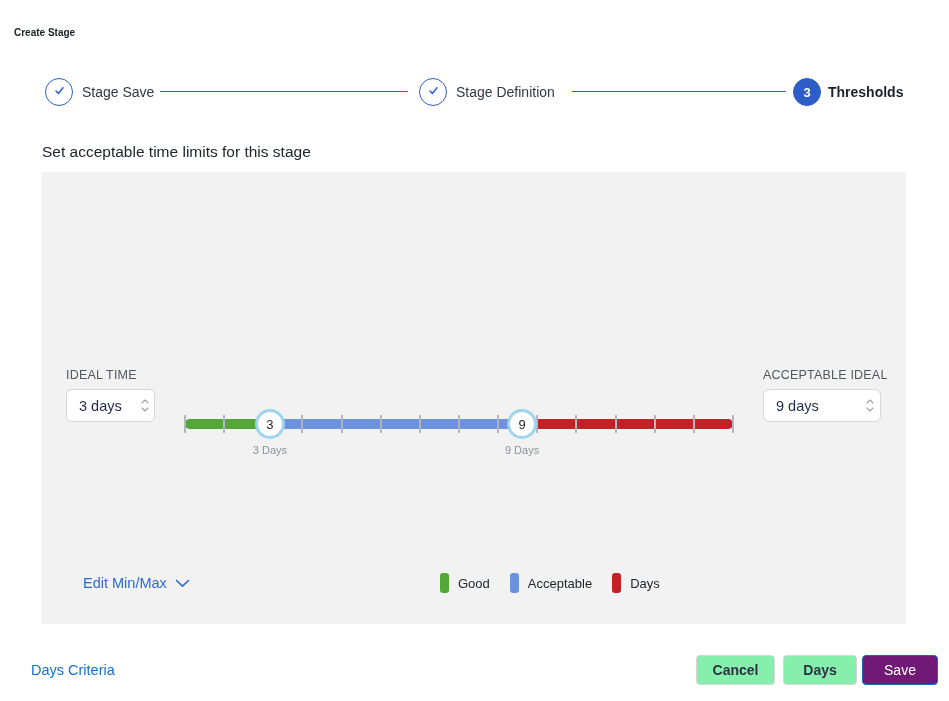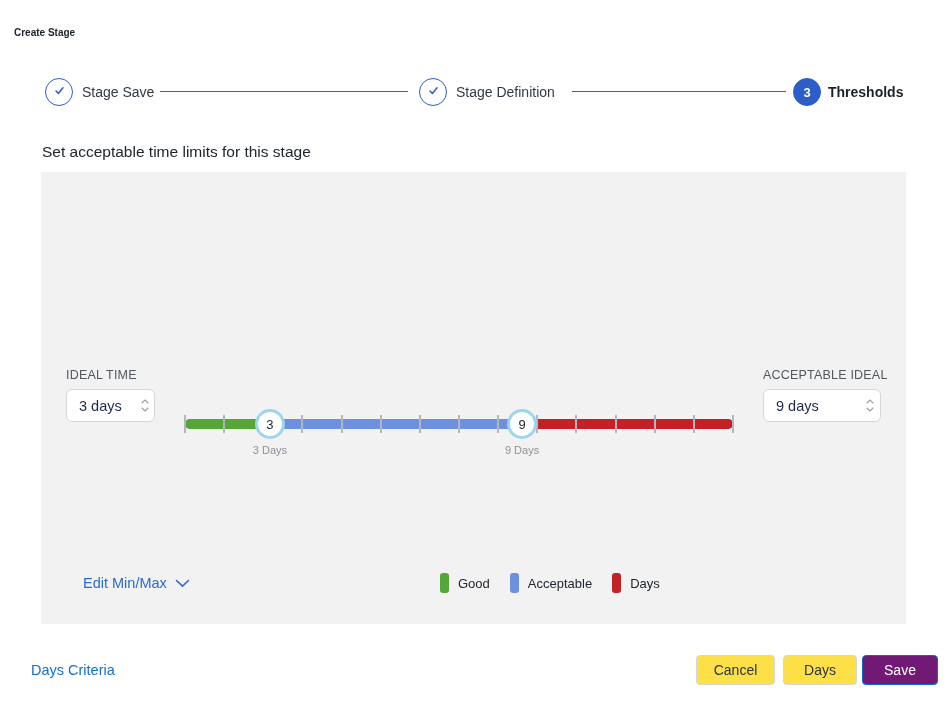--- a/index.html
+++ b/index.html
@@ -54,21 +54,21 @@
                  display:flex; align-items:center; gap:8px; }
   .legend { position:absolute; left:399px; top:401px; display:flex; align-items:center; }
   .legend-item { display:flex; align-items:center; margin-right:20px; }
   .legend-chip { width:9px; height:20px; border-radius:3px; margin-right:9px; }
   .legend-label { font-size:13px; color:#20262e; font-weight:500; }
 
   
   .reset-link { position:absolute; left:31px; top:662px; font-size:14.5px; color:#1470cb; cursor:pointer; }
   .btn { position:absolute; top:655px; height:30px; border-radius:4px; font-family:"Liberation Sans",sans-serif;
          font-size:14px; cursor:pointer; }
-  .btn.secondary { background:#fde047; border:1px solid #d3d6da; color:#2a3442; }
+  .btn.secondary { background:#86efac; border:1px solid #d3d6da; color:#2a3442;font-weight:bold; }
   .btn.primary { background:#701a75; border:1px solid #0e6dc2; color:#fff; }
   #btn-cancel { left:696px; width:79px; }
   #btn-back { left:783px; width:74px; }
   #btn-save { left:862px; width:76px; }
 </style>
 </head>
 <body>
 
 <div class="app">
 

